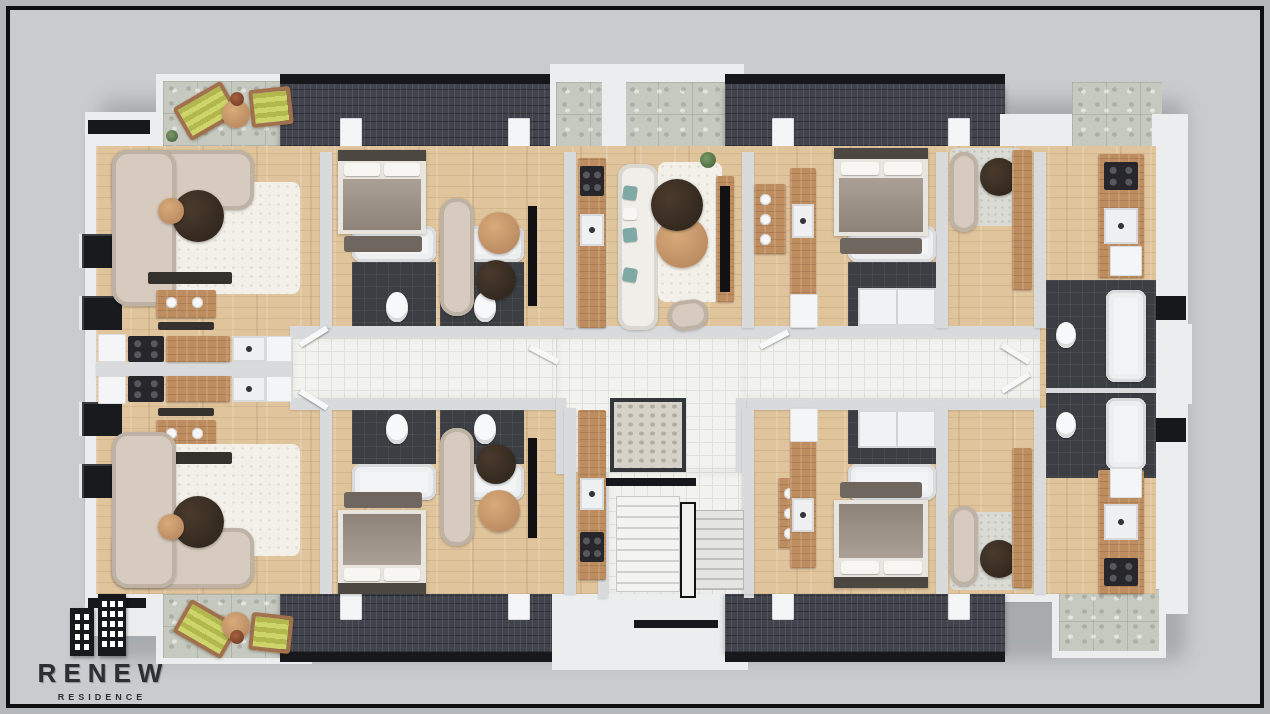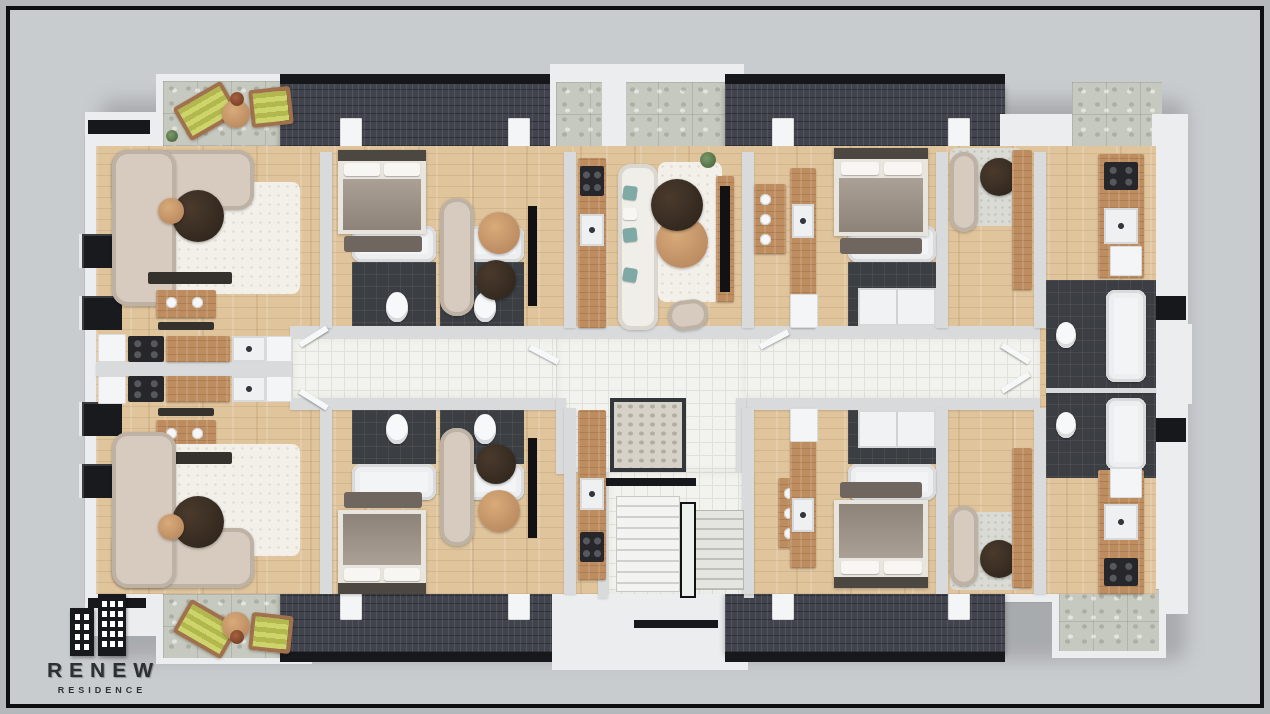--- a/index.html
+++ b/index.html
@@ -82,21 +82,21 @@
   
   #logo{position:absolute;left:30px;top:592px;width:140px;text-align:center;}
   .logo-icon{position:relative;height:64px;}
   .tower{position:absolute;background:var(--logo-color,#17191c);box-shadow:1px 2px 3px rgba(0,0,0,.35);}
   .tower1{left:40px;top:16px;width:24px;height:48px;}
   .tower2{left:68px;top:2px;width:28px;height:62px;}
   .t1win{position:absolute;left:45px;top:22px;width:5px;height:6px;background:#fff;
     box-shadow:9px 0 #fff,0 10px #fff,9px 10px #fff,0 20px #fff,9px 20px #fff,0 30px #fff,9px 30px #fff;}
   .t2win{position:absolute;left:72px;top:9px;width:5px;height:6px;background:#fff;
     box-shadow:8px 0 #fff,16px 0 #fff,0 10px #fff,8px 10px #fff,16px 10px #fff,0 20px #fff,8px 20px #fff,16px 20px #fff,0 30px #fff,8px 30px #fff,16px 30px #fff,0 40px #fff,8px 40px #fff,16px 40px #fff;}
-  .logo-name{font-size:21px;font-weight:800;letter-spacing:7px;margin-left:7px;color:var(--logo-text,#2c3034);text-shadow:1px 1px 1px rgba(0,0,0,.3);margin-top:2px;}
+  .logo-name{font-size:26px;font-weight:800;letter-spacing:7px;margin-left:7px;color:var(--logo-text,#2c3034);text-shadow:1px 1px 1px rgba(0,0,0,.3);margin-top:2px;}
   .logo-sub{font-size:9px;font-weight:600;letter-spacing:4px;margin-left:4px;color:var(--logo-text,#2c3034);margin-top:3px;}
 </style>
 </head>
 <body>
 
 <div id="frame">
   <div id="panel"></div>
   <div id="plan">
       <div class="el k-bshadow" style="left: 100px; top: 100px; width: 1086px; height: 560px;"></div>
       <div class="el k-slab" style="left: 85px; top: 136px; width: 1100px; height: 466px;"></div>

